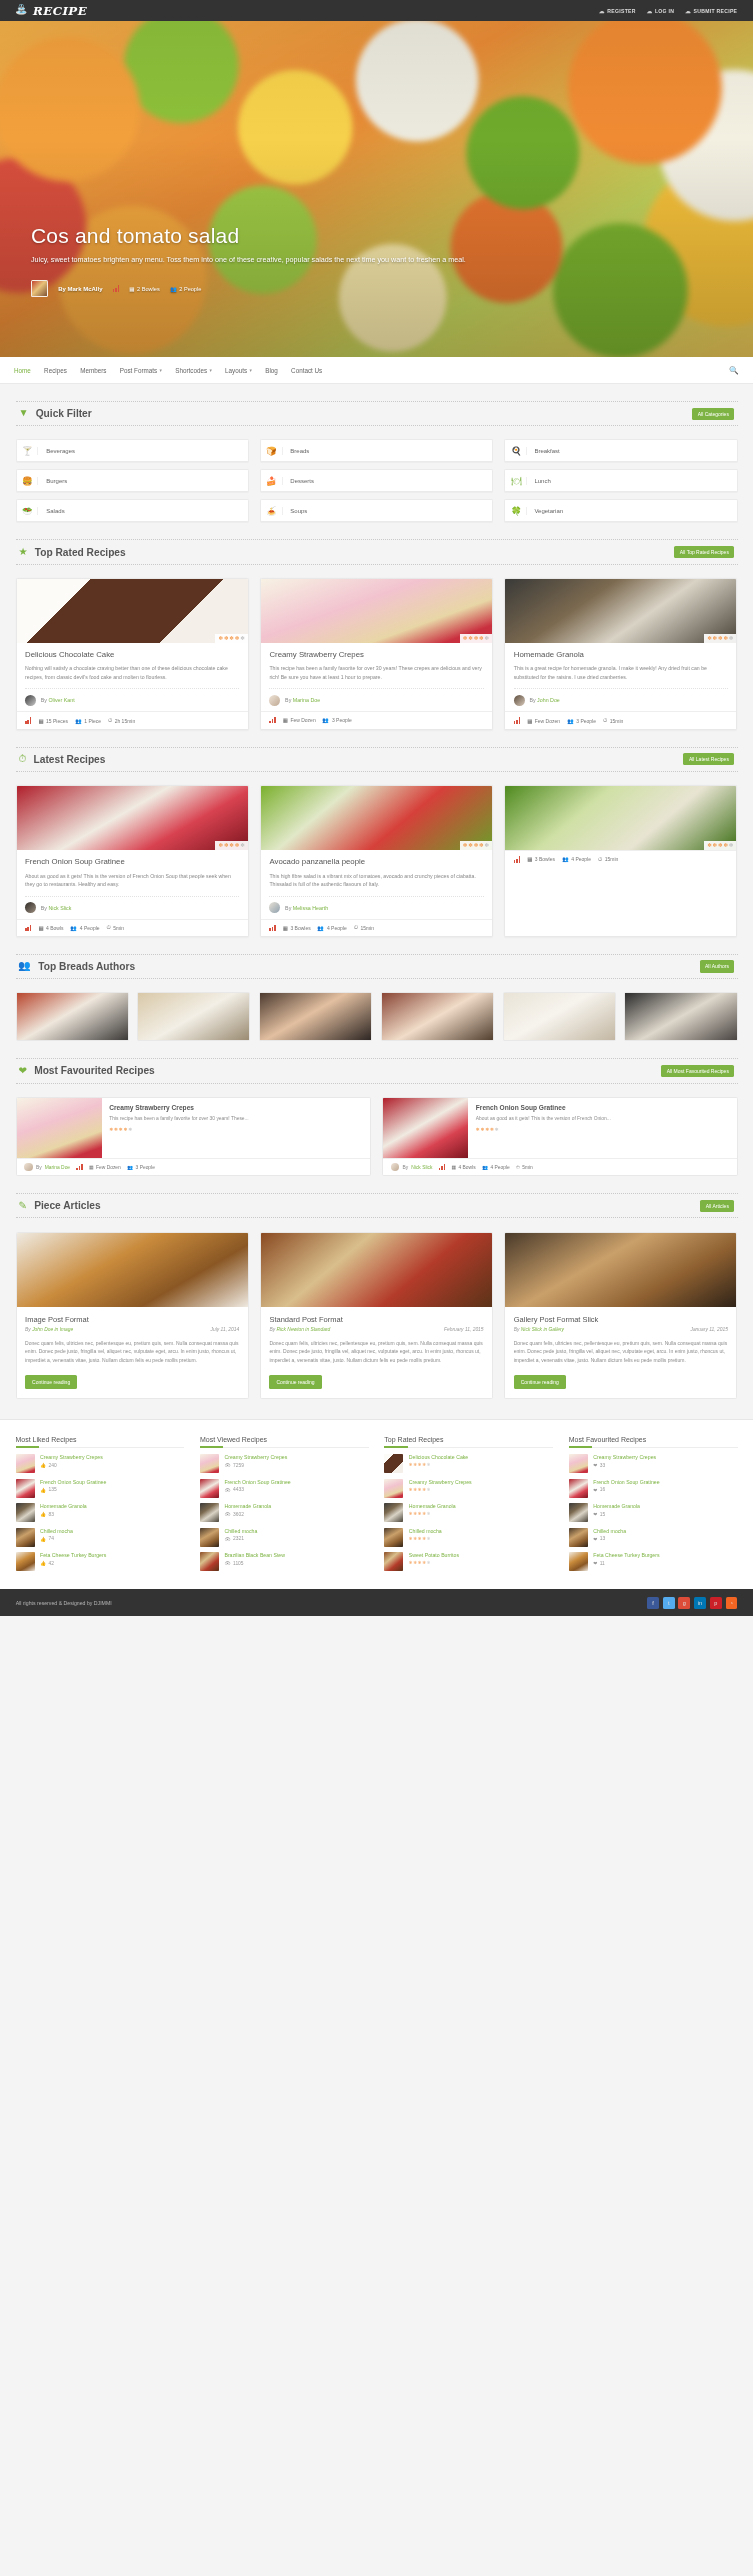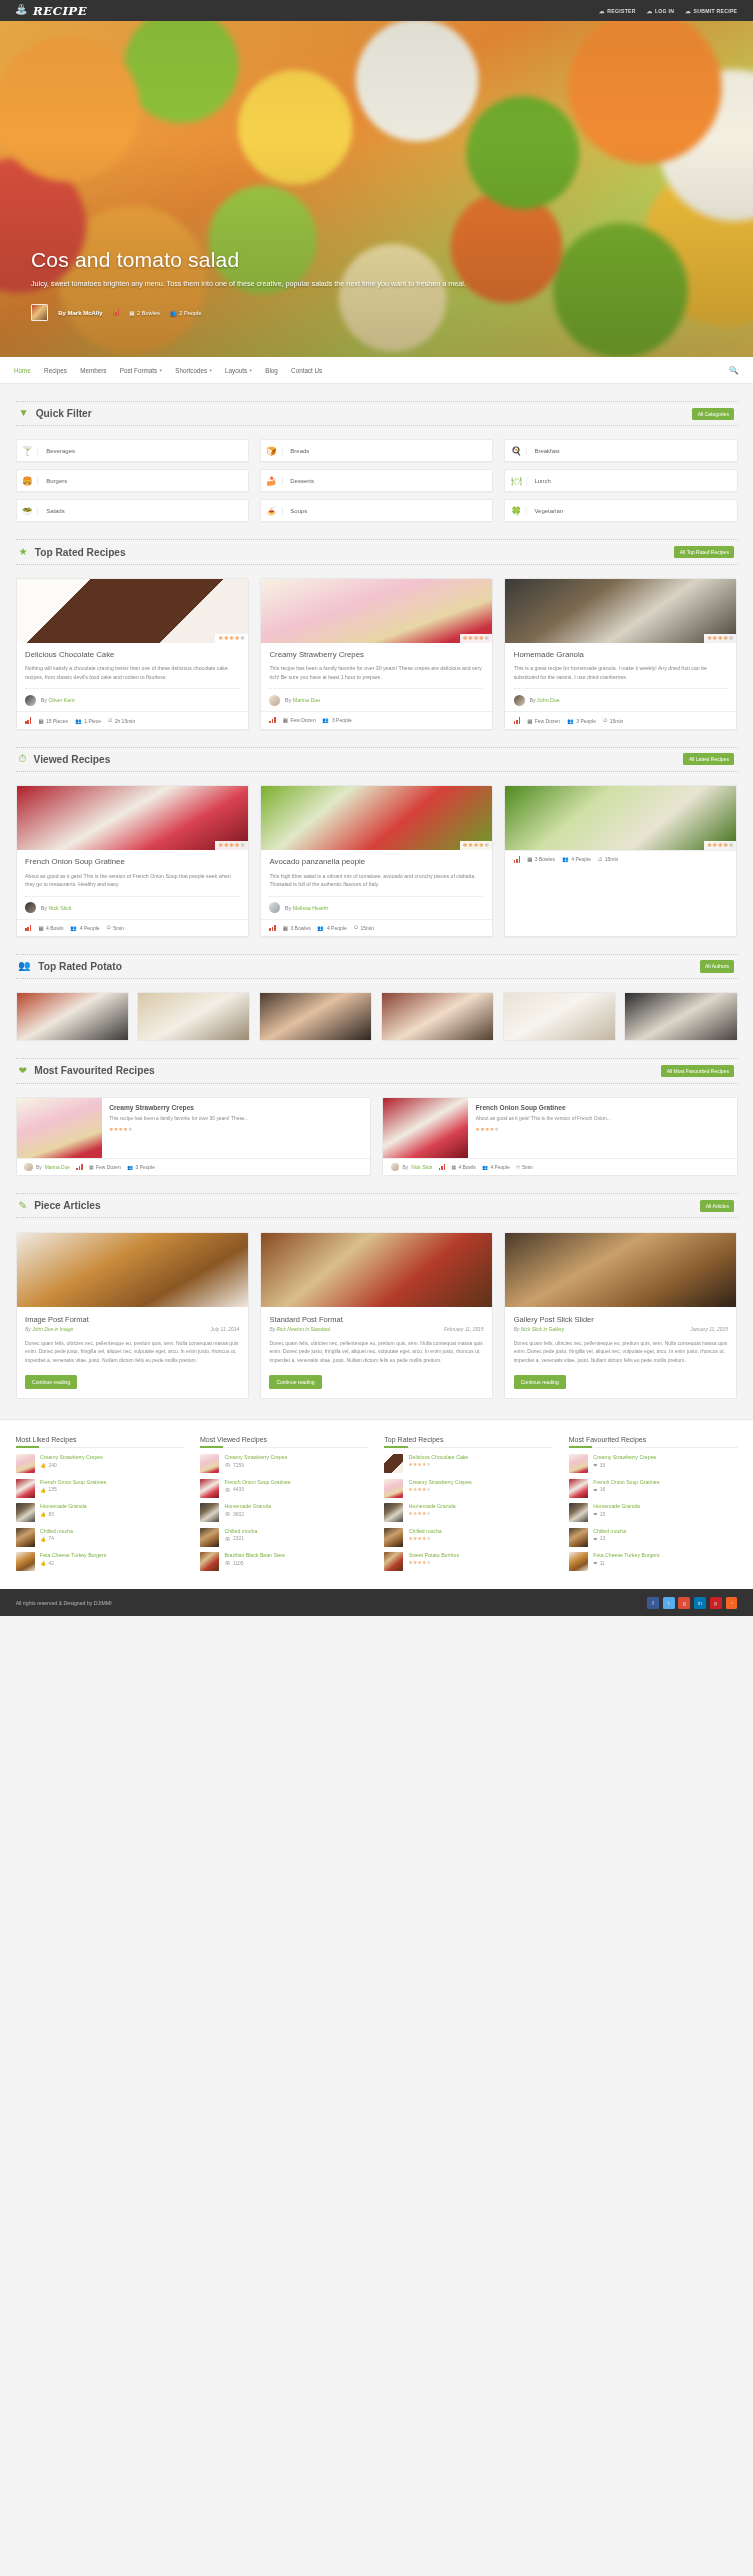--- a/index.html
+++ b/index.html
@@ -72,21 +72,21 @@
     filter: blur(2.4px);
     transform: scale(1.08);
   }
   .hero-shade {
     position: absolute; inset: 0;
     background: linear-gradient(180deg, rgba(0,0,0,0.05) 0%, rgba(0,0,0,0.0) 35%, rgba(0,0,0,0.22) 100%);
   }
   .hero-caption {
     position: absolute;
     left: 31px;
-    bottom: 36px;
+    bottom: 60px;
     right: 31px;
   }
   .hero-caption h1 {
     color: #ffffff;
     font-size: 21px;
     font-weight: normal;
     letter-spacing: 0.2px;
     text-shadow: 0 0.8px 2.4px rgba(0,0,0,0.35);
     margin-bottom: 7px;
   }
@@ -632,21 +632,21 @@
             </span>
           </div>
         </div>
       </div>
   </div>
 
   <div class="section">
     <div class="sec-head">
       <div class="sec-left">
         <span class="sec-icon">⏱</span>
-        <h2 class="sec-title">Viewed Recipes</h2>
+        <h2 class="sec-title">Latest Recipes</h2>
       </div>
       <a class="green-btn">All Latest Recipes</a>
     </div>
     <div class="cards" id="latest-cards">
         <div class="card">
           <div class="card-thumb th-soup">
             <div class="rating">
               <span class="">❄</span>
               <span class="">❄</span>
               <span class="">❄</span>
@@ -750,21 +750,21 @@
             </span>
           </div>
         </div>
       </div>
   </div>
 
   <div class="section">
     <div class="sec-head">
       <div class="sec-left">
         <span class="sec-icon">👥</span>
-        <h2 class="sec-title">Top Rated Potato</h2>
+        <h2 class="sec-title">Top Breads Authors</h2>
       </div>
       <a class="green-btn">All Authors</a>
     </div>
     <div class="authors" id="authors">
         <div class="author-card au1"></div>
         <div class="author-card au2"></div>
         <div class="author-card au3"></div>
         <div class="author-card au4"></div>
         <div class="author-card au5"></div>
         <div class="author-card au6"></div>
@@ -869,21 +869,21 @@
         </div>
         <div class="art-card">
           <div class="art-thumb th-spice"></div>
           <div class="art-body"><h3 class="art-title">Standard Post Format</h3><div class="art-meta">
               <span>By <b>Rick Newton in Standard</b></span>
               <span>February 11, 2015</span>
             </div><p class="art-text">Donec quam felis, ultricies nec, pellentesque eu, pretium quis, sem. Nulla consequat massa quis enim. Donec pede justo, fringilla vel, aliquet nec, vulputate eget, arcu. In enim justo, rhoncus ut, imperdiet a, venenatis vitae, justo. Nullam dictum felis eu pede mollis pretium.</p><a class="cont-btn">Continue reading</a></div>
         </div>
         <div class="art-card">
           <div class="art-thumb th-bowls"></div>
-          <div class="art-body"><h3 class="art-title">Gallery Post Slick Slider</h3><div class="art-meta">
+          <div class="art-body"><h3 class="art-title">Gallery Post Format Slick</h3><div class="art-meta">
               <span>By <b>Nick Slick in Gallery</b></span>
               <span>January 11, 2015</span>
             </div><p class="art-text">Donec quam felis, ultricies nec, pellentesque eu, pretium quis, sem. Nulla consequat massa quis enim. Donec pede justo, fringilla vel, aliquet nec, vulputate eget, arcu. In enim justo, rhoncus ut, imperdiet a, venenatis vitae, justo. Nullam dictum felis eu pede mollis pretium.</p><a class="cont-btn">Continue reading</a></div>
         </div>
       </div>
   </div>
 
 </div>
 
 <div class="footer-top">

